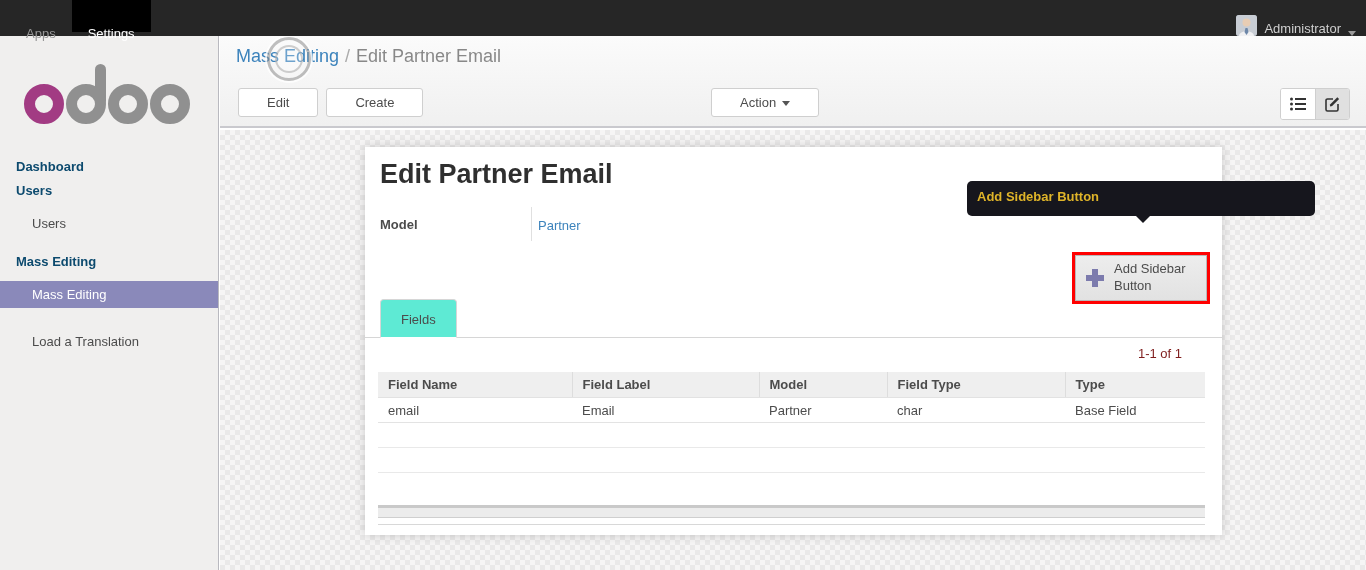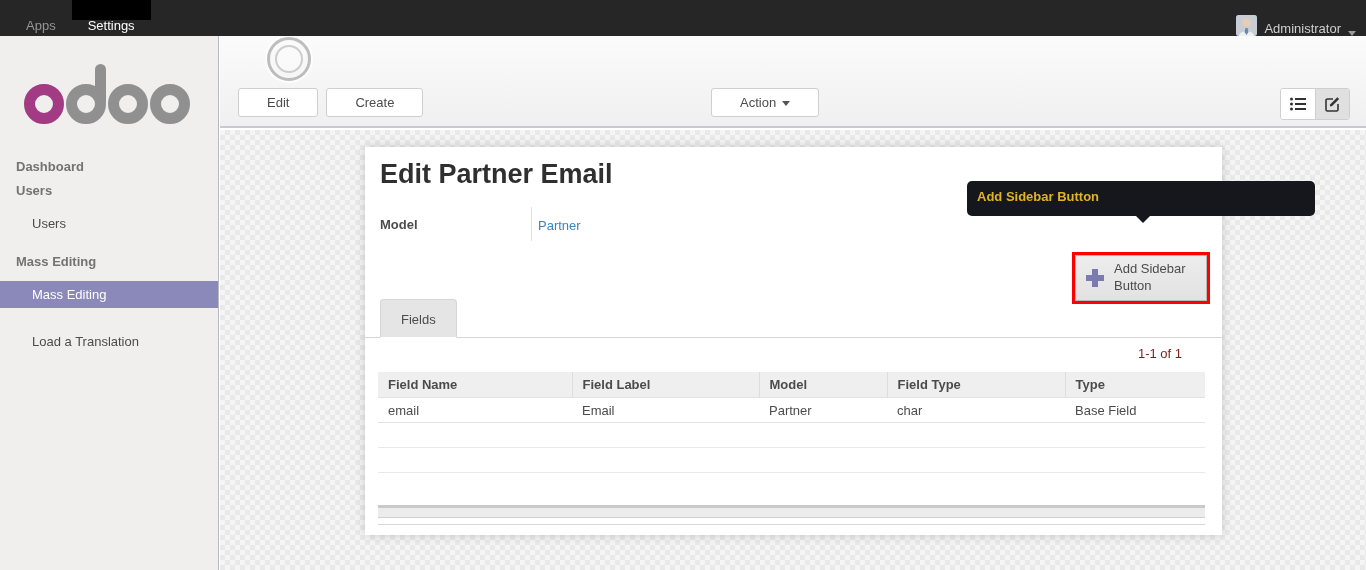--- a/index.html
+++ b/index.html
@@ -1,37 +1,37 @@
 <!DOCTYPE html>
 <html><head>
 <meta charset="utf-8">
 <style>
   * { margin:0; padding:0; box-sizing:border-box; }
   html,body { width:1366px; height:570px; font-family:"Liberation Sans","DejaVu Sans",sans-serif; background:#fff; overflow:hidden; }
 
   
   .topbar { position:absolute; left:0; top:0; width:1366px; height:36px; background:#262626; z-index:50; }
   .topbar-menu { position:absolute; left:10px; top:0; height:36px; display:flex; }
-  .topbar-item { height:20px; line-height:36px; padding:8px 16px; font-size:13px; color:#969696; cursor:pointer; }
+  .topbar-item { height:20px; line-height:36px; padding:16px 16px; font-size:13px; color:#969696; cursor:pointer; }
   .topbar-item.active { background:#000; color:#fff; }
   .user-menu { position:absolute; right:10px; top:0; height:36px; display:flex; align-items:flex-end; gap:7px; cursor:pointer; }
   .avatar { width:21px; height:21px; border-radius:3px; overflow:hidden; background:#9aa7b8; }
   .user-name { font-size:13px; color:#cfcfcf; }
   .caret-down { width:0; height:0; border-left:4px solid transparent; border-right:4px solid transparent; border-top:5px solid #9a9a9a; }
 
   
   .sidebar { position:absolute; left:0; top:36px; width:219px; height:534px; background:#f0efee; border-right:1px solid #b9b9bf; }
   .logo { position:relative; height:60px; margin:28px 0 30px 24px; width:170px; }
   .logo .ring { position:absolute; width:40px; height:40px; border-radius:50%; border:11px solid #909090; top:20px; }
   .logo .ring.magenta { border-color:#a23b83; left:0; }
   .logo .r2 { left:42px; }
   .logo .r3 { left:84px; }
   .logo .r4 { left:126px; }
   .logo .stem { position:absolute; left:71px; top:0; width:11px; height:42px; background:#909090; border-radius:6px; }
-  .side-heading { font-size:13px; font-weight:bold; color:#737373; padding:5px 16px 4px 16px; cursor:pointer; }
+  .side-heading { font-size:13px; font-weight:bold; color:#0c4a6e; padding:5px 16px 4px 16px; cursor:pointer; }
   .side-item { font-size:13px; color:#4c4c4c; padding:6px 16px 6px 32px; margin-top:8px; cursor:pointer; }
   .side-item.active { background:#8a89ba; color:#fff; } .gap-md { height:12px; }
 
   
   .main { position:absolute; left:220px; top:36px; width:1146px; height:534px; }
   .control-panel { position:absolute; left:0; top:0; width:100%; height:92px; background:linear-gradient(#fbfbfb,#f0f0f0); border-bottom:2px solid #c9c9ce; }
   .breadcrumb { position:absolute; left:16px; top:10px; font-size:18px; color:#888; }
   .breadcrumb a { color:#3c83bc; text-decoration:none; cursor:pointer; }
   .crumb-sep { color:#aaa; padding:0 6px; }
   .click-ring { position:absolute; left:47px; top:1px; width:44px; height:44px; border-radius:50%; border:3px solid rgba(140,140,140,0.55); box-shadow:0 0 0 2px rgba(255,255,255,0.75); z-index:5; pointer-events:none; }
@@ -65,21 +65,21 @@
   .tooltip-arrow { position:absolute; left:168px; bottom:-7px; width:0; height:0; border-left:8px solid transparent; border-right:8px solid transparent; border-top:8px solid #16161d; }
 
   .sidebar-btn-wrap { position:absolute; left:707px; top:105px; border:3px solid #f00; background:#fff; }
   .sidebar-btn { display:flex; align-items:center; gap:10px; background:linear-gradient(#ededed,#e2e2e2); border:1px solid #b8b8b8; padding:5px 12px 5px 10px; cursor:pointer; width:132px; }
   .plus-icon { width:18px; height:18px; flex:0 0 18px;
     background:linear-gradient(#7c7bad,#7c7bad) center/18px 6px no-repeat,
                linear-gradient(#7c7bad,#7c7bad) center/6px 18px no-repeat; border-radius:2px; }
   .sidebar-btn-label { font-size:13px; color:#4c4c4c; line-height:1.3; text-align:left; }
 
   .tab-bar { position:absolute; left:0; top:151px; width:100%; height:40px; border-bottom:1px solid #d6d6d6; }
-  .tab { position:absolute; left:15px; top:1px; height:39px; line-height:39px; padding:0 20px; background:#e5e5e5; border:1px solid #d6d6d6; border-bottom:1px solid #fff; border-radius:4px 4px 0 0; font-size:13px; color:#4c4c4c; cursor:pointer; }
+  .tab { position:absolute; left:15px; top:1px; height:39px; line-height:39px; padding:0 20px; background:#5eead4; border:1px solid #d6d6d6; border-bottom:1px solid #fff; border-radius:4px 4px 0 0; font-size:13px; color:#4c4c4c; cursor:pointer; }
 
   .pager { position:absolute; right:40px; top:199px; font-size:13px; color:#7f1d1d; }
 
   .o2m-table { position:absolute; left:13px; top:225px; width:827px; border-collapse:collapse; font-size:13px; color:#4c4c4c; }
   .o2m-table th { background:#efefef; text-align:left; font-weight:bold; padding:5px 10px; height:14px; border-bottom:1px solid #e2e2e2; }
   .o2m-table th + th { border-left:1px solid #ddd; }
   .o2m-table td { padding:4px 10px; height:25px; border-bottom:1px solid #e3e3e3; background:#fff; }
   .o2m-table tr.blank td { border-bottom:1px solid #e9e9e9; }
   .o2m-table tr.blank-last td { border-bottom:none; }
   .col-fn{width:194px;} .col-fl{width:187px;} .col-m{width:128px;} .col-ft{width:178px;} .col-t{width:140px;}
@@ -125,20 +125,23 @@
   <div class="gap-md"></div>
   <div class="side-heading">Mass Editing</div>
   <div class="side-item active">Mass Editing</div>
   <div class="gap-md"></div>
   <div class="side-item">Load a Translation</div>
 </div>
 
 <div class="main">
 
   <div class="control-panel">
+    <div class="breadcrumb">
+      <a>Mass Editing</a><span class="crumb-sep">/</span><span>Edit Partner Email</span>
+    </div>
     <div class="click-ring">
         <span class="inner"></span>
       </div>
 
     <div class="btn-row-left">
       <button class="btn">Edit</button>
       <button class="btn">Create</button>
     </div>
 
     <button class="btn btn-action"><span>Action</span><span class="caret-down"></span></button>

